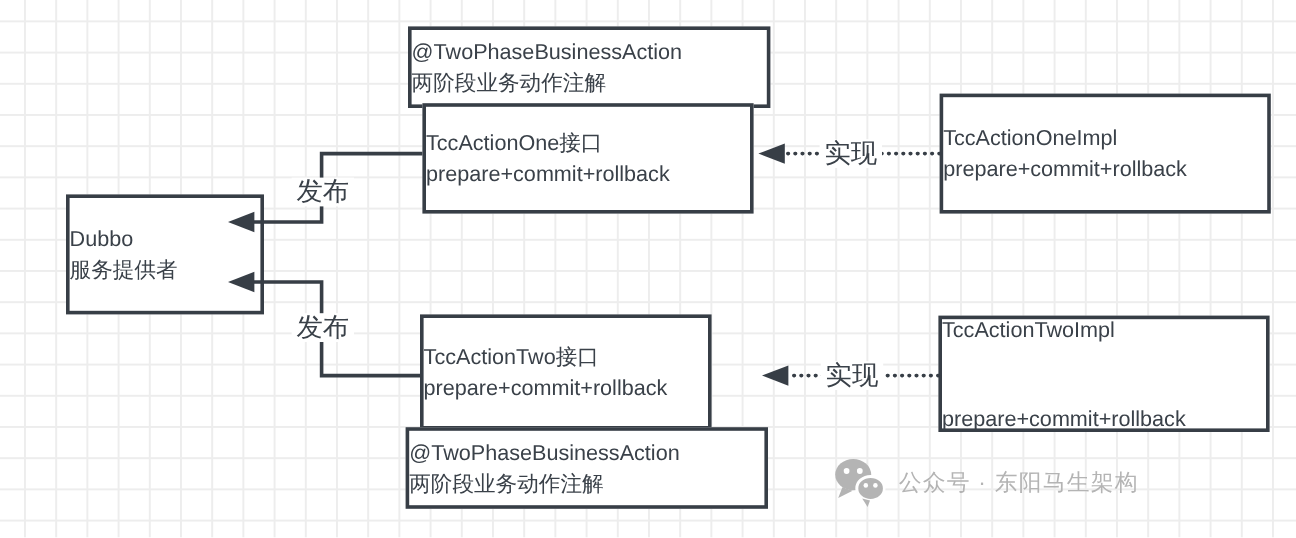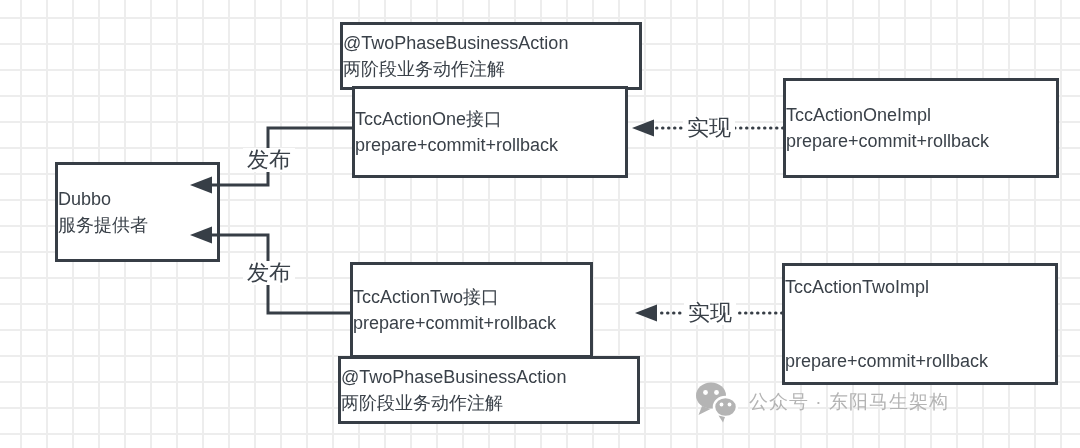--- a/index.html
+++ b/index.html
@@ -105,21 +105,21 @@
   <div class="node" style="left:350px;top:262px;width:243px;height:96px;z-index:1;">
     <div>TccActionTwo接口</div>
     <div>prepare+commit+rollback</div>
   </div>
 
   <div class="node" style="left:338px;top:356px;width:302px;height:68px;z-index:2;">
     <div>@TwoPhaseBusinessAction</div>
     <div>两阶段业务动作注解</div>
   </div>
 
-  <div class="node" style="left:782px;top:263px;width:276px;height:122px;z-index:2;gap:48px;">
+  <div class="node" style="left:782px;top:263px;width:276px;height:97px;z-index:2;gap:48px;">
     <div>TccActionTwoImpl</div>
     <div>prepare+commit+rollback</div>
   </div>
 
   <div class="edge-label" style="left:269px;top:160px;">发布</div>
   <div class="edge-label" style="left:269px;top:273px;">发布</div>
   <div class="edge-label" style="left:709px;top:128px;">实现</div>
   <div class="edge-label" style="left:710px;top:313px;">实现</div>
 
   <div class="watermark">

